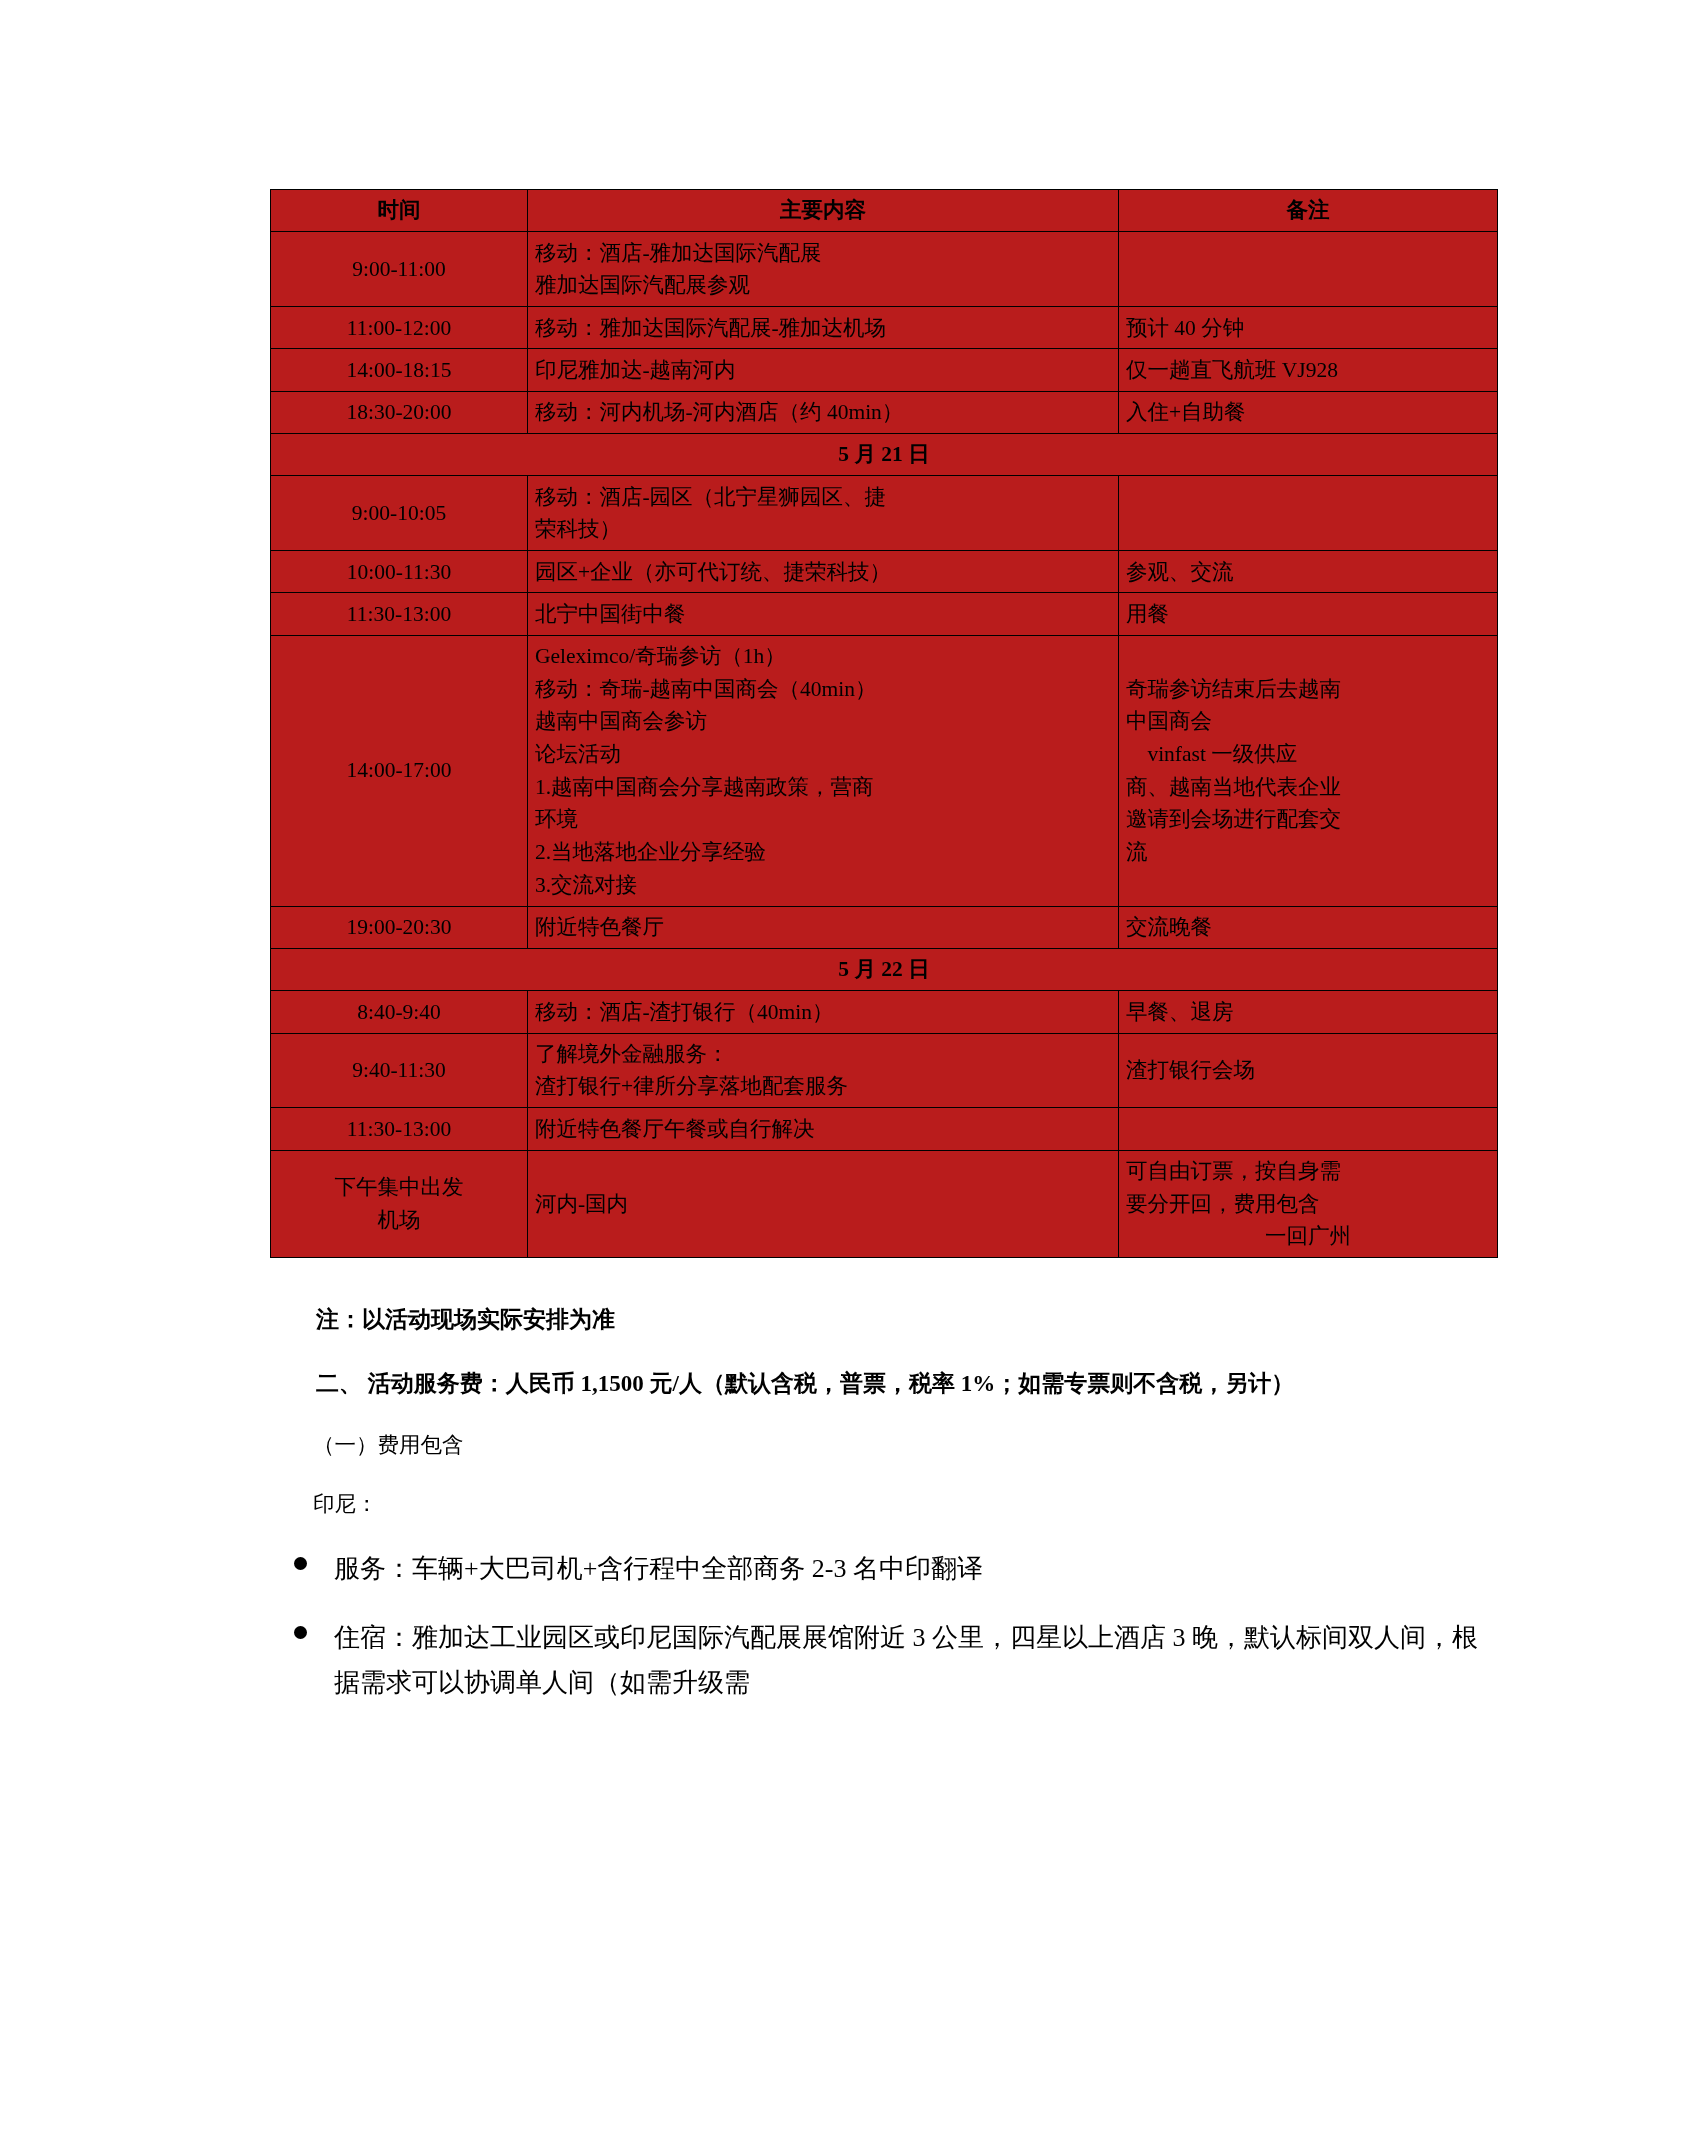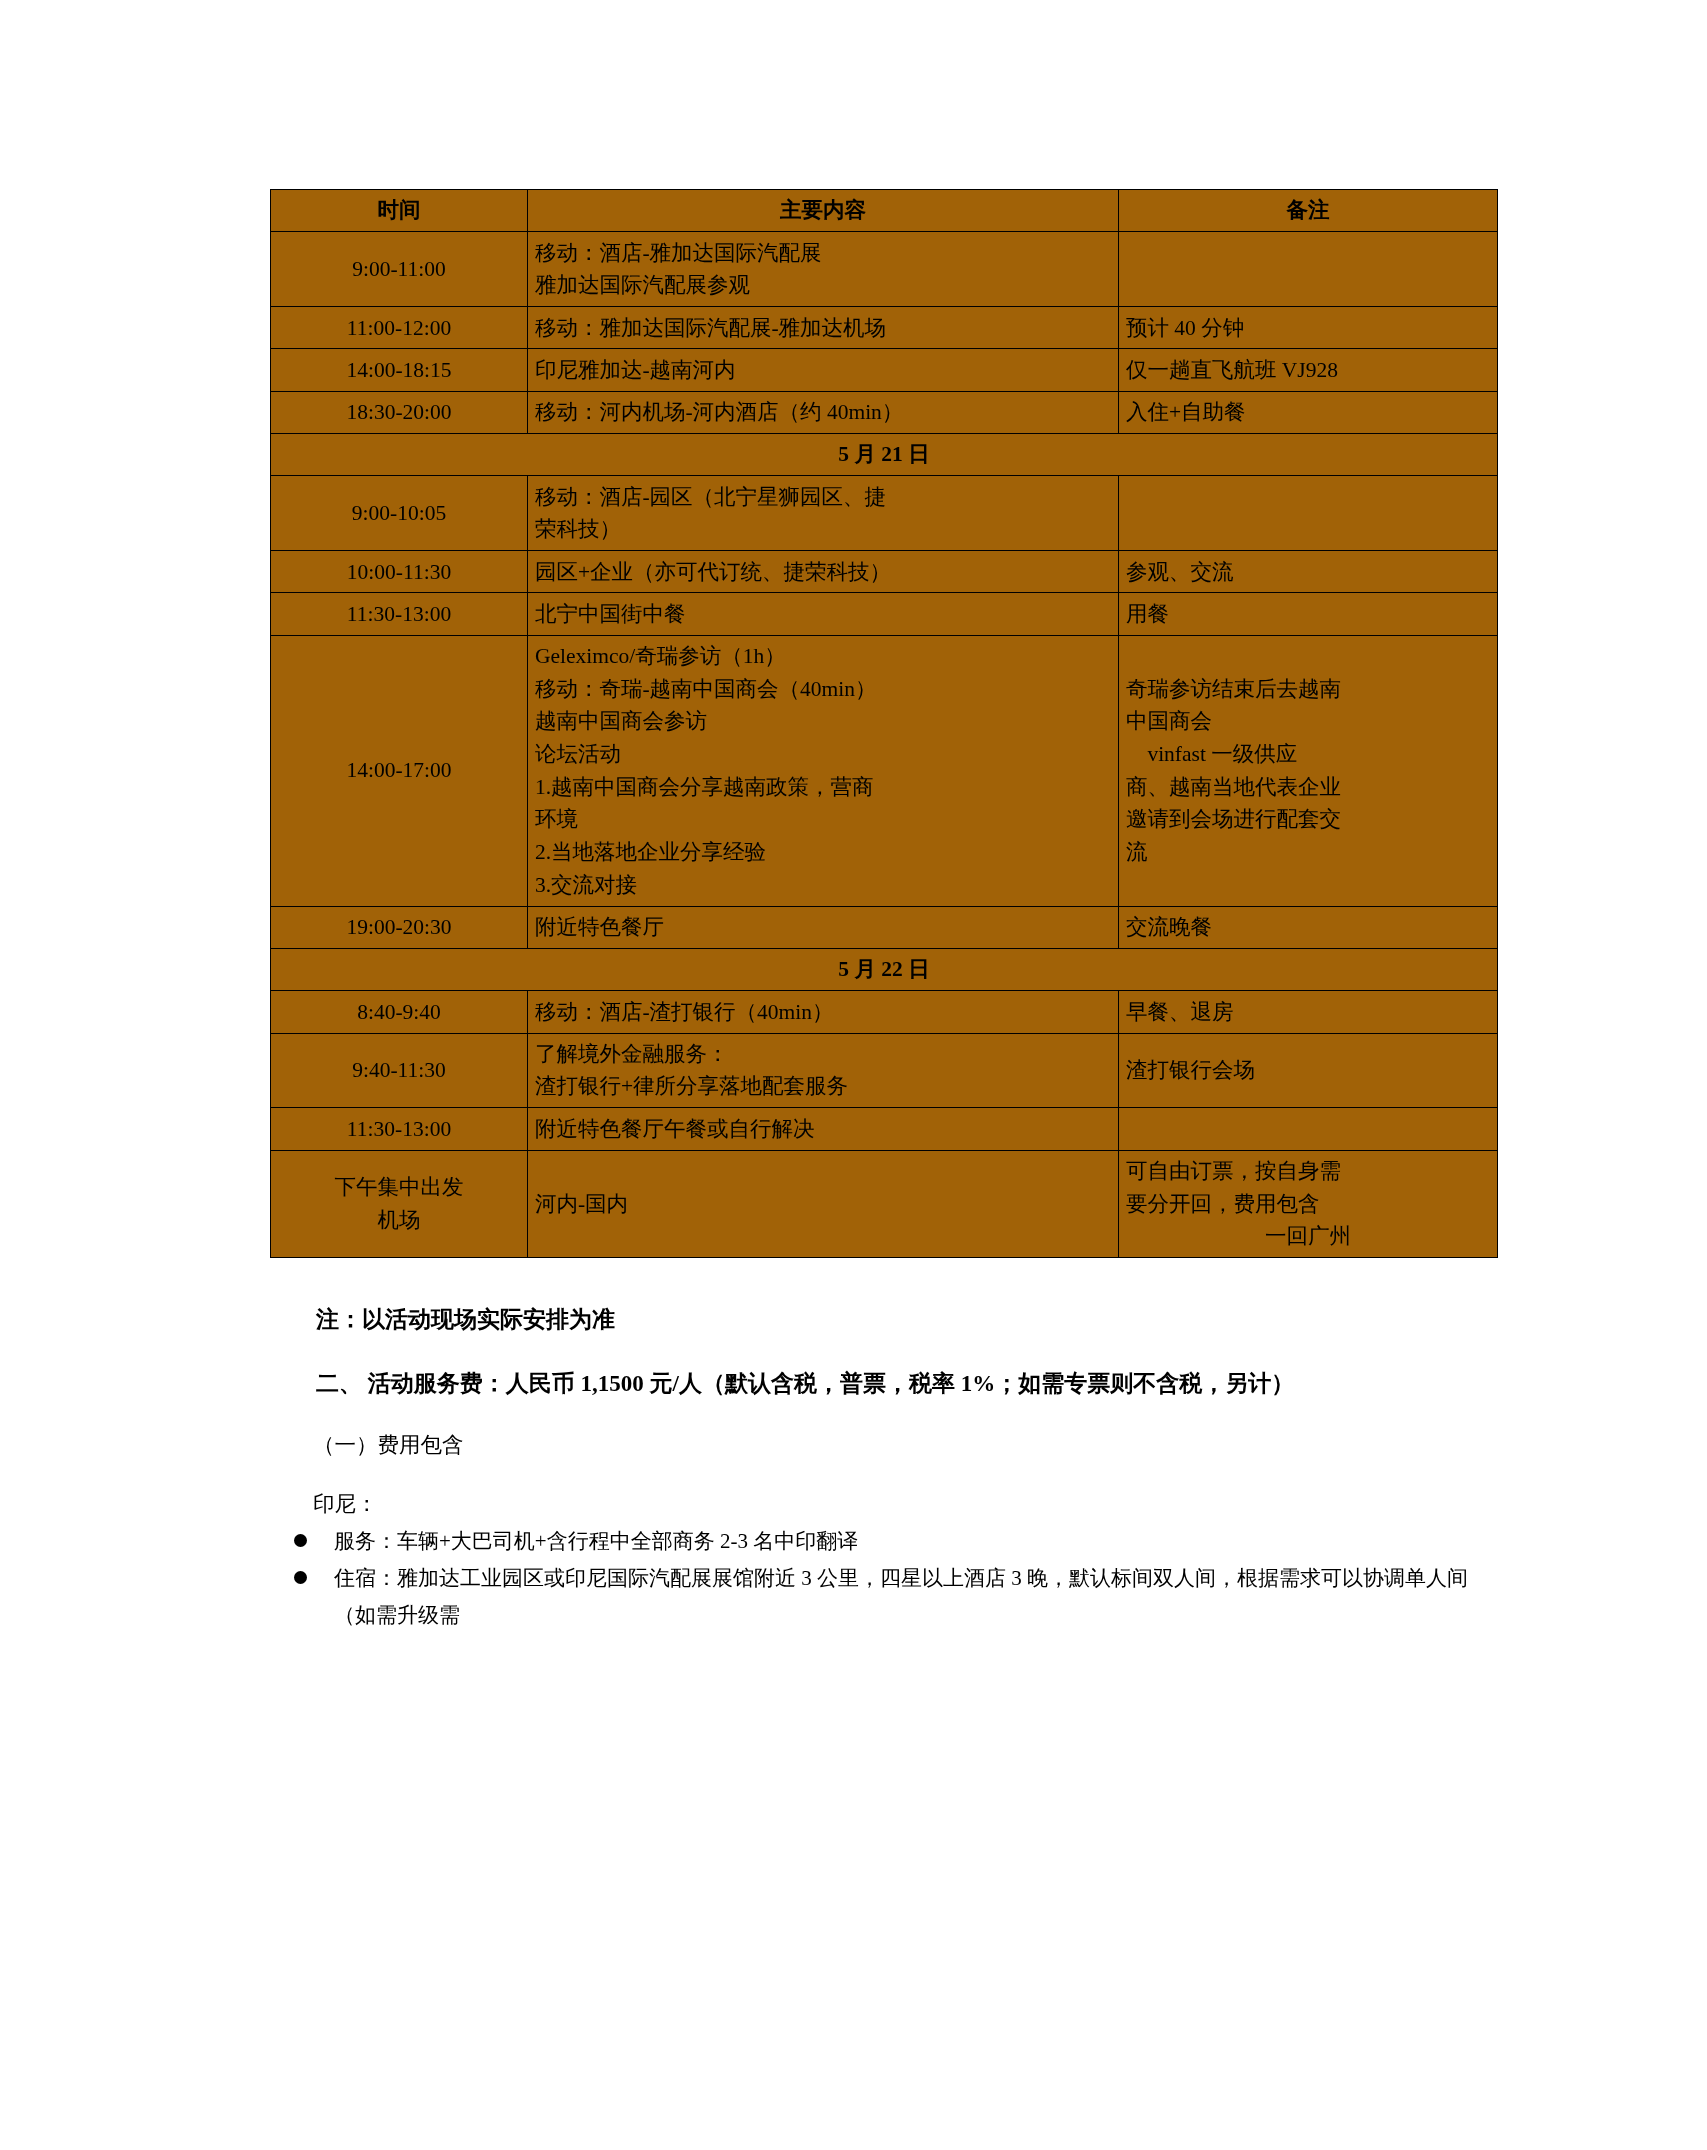--- a/index.html
+++ b/index.html
@@ -28,21 +28,21 @@
     left: 270px;
     top: 189px;
     width: 1227px;
   }
 
   
   table.schedule {
     border-collapse: collapse;
     width: 1227px;
     table-layout: fixed;
-    background: #a16207;
+    background: #b91c1c;
   }
   table.schedule col.c-time    { width: 257px; }
   table.schedule col.c-content { width: 591px; }
   table.schedule col.c-remark  { width: 379px; }
 
   table.schedule td {
     border: 1.3px solid #000000;
     vertical-align: middle;
     padding: 4.3px 6.9px;
     font-size: 21.5px;
@@ -101,22 +101,23 @@
     text-indent: 2em;
     font-family: "Liberation Serif", "DejaVu Serif", serif;
   }
   .bullet-list {
     margin: 0;
     padding: 0;
     list-style: none;
   }
   .bullet-item {
     position: relative;
+    margin-top: 23px;
     padding-left: 64px;
-    font-size: 21px;
+    font-size: 26px;
     line-height: 1.76;
     font-family: "Liberation Serif", "DejaVu Serif", serif;
   }
   .bullet-item .dot {
     position: absolute;
     left: 24px;
     top: 11.2px;
     width: 13px;
     height: 13px;
     background: #000000;

